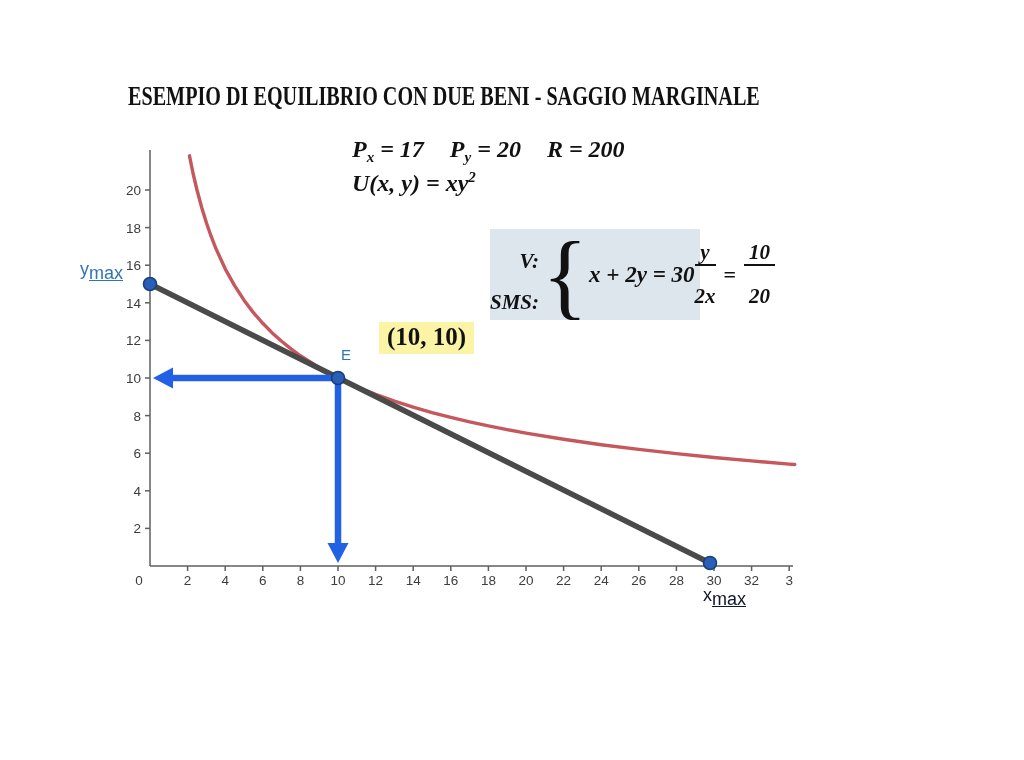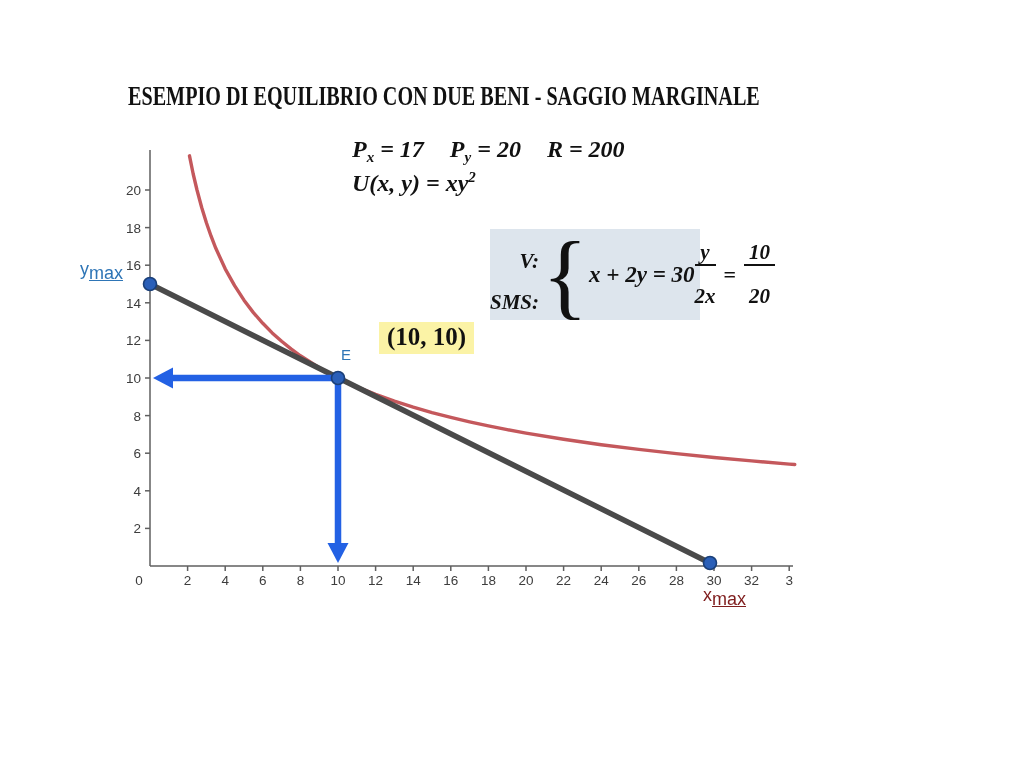--- a/index.html
+++ b/index.html
@@ -146,17 +146,17 @@
   </div>
 
   <div id="pointlabel" class="overlay" style="background: rgb(251, 243, 166);">(10, 10)</div>
 
   <div id="elabel" class="overlay" style="color: rgb(46, 117, 182);">E</div>
 
   <div id="ymax" class="overlay axlabel" style="color: rgb(46, 117, 182);">
     <span>y</span><span class="axsub">max</span>
   </div>
 
-  <div id="xmax" class="overlay axlabel" style="color: #7f1d1d;">
+  <div id="xmax" class="overlay axlabel" style="color: #0f172a;">
     <span>x</span><span class="axsub">max</span>
   </div>
 
 </div>
 
 </body></html>

